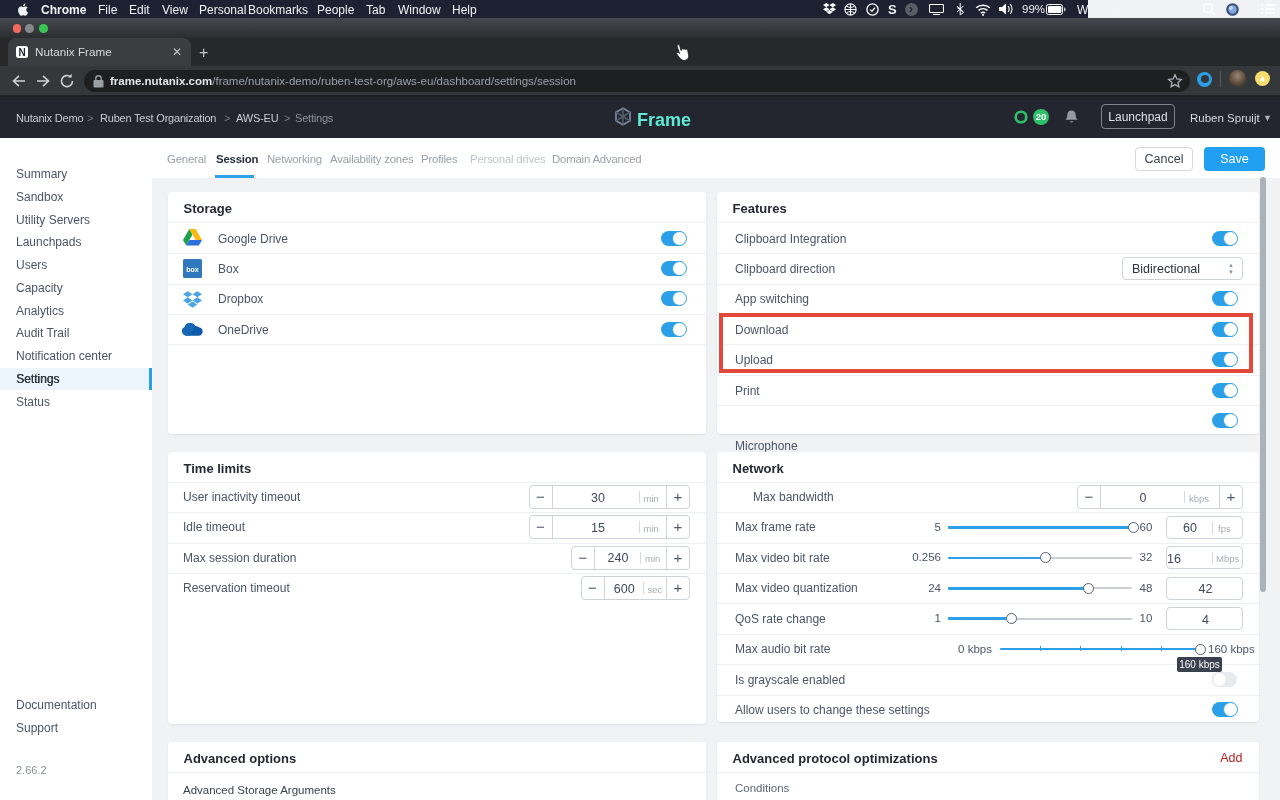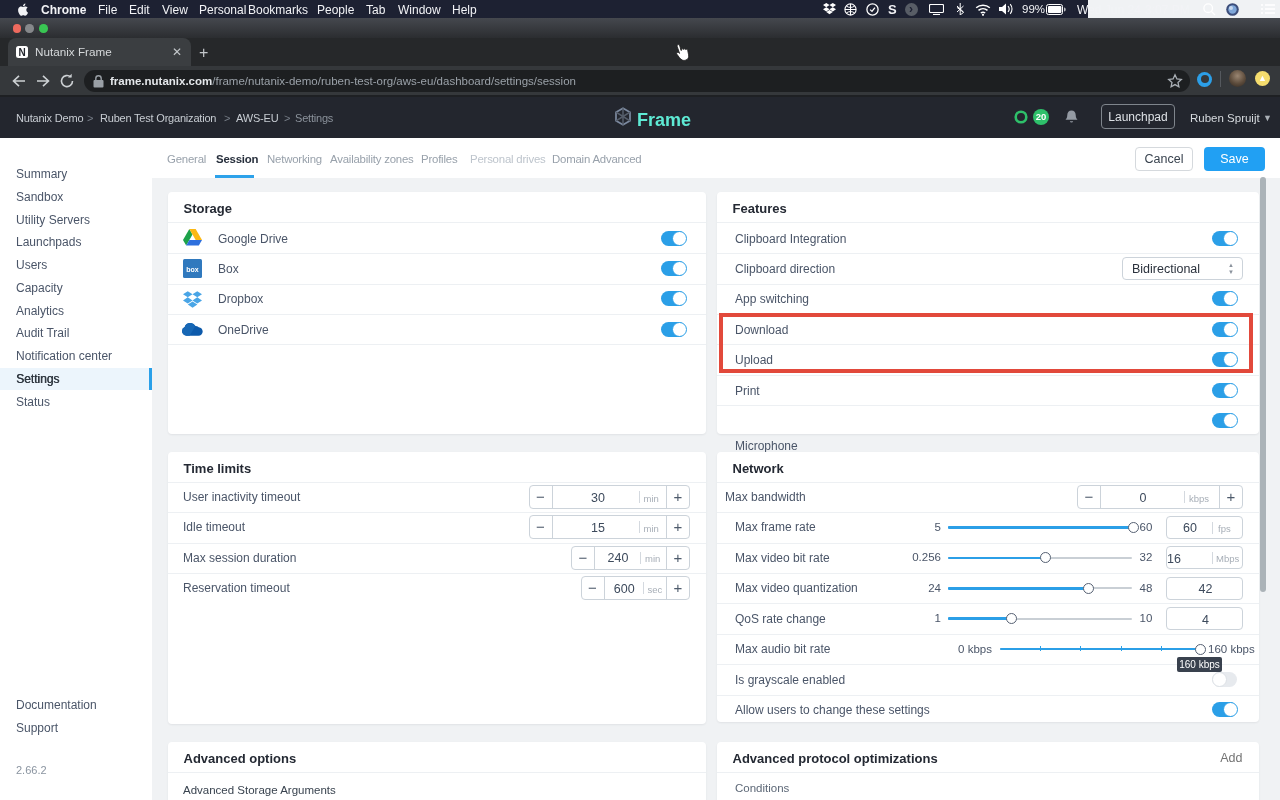--- a/index.html
+++ b/index.html
@@ -360,21 +360,21 @@
       <div class="val" style="left:24px;width:37.5px;">600</div>
     <div class="ub" style="left:61.5px;"></div>
       <div class="un" style="left:66px;">sec</div>
     <div class="pl">+</div>
   </div>
 </div>
 
 <div class="card" style="left:717px;top:452px;width:541.5px;height:270px;">
   <div class="ttl">Network</div>
   <div class="hr" style="top:30px;"></div>
-  <div class="lbl" style="left:8px;top:38px;">Max bandwidth</div>
+  <div class="lbl" style="left:36px;top:38px;">Max bandwidth</div>
   <div class="st" style="left:360px;top:33px;width:166px;">
     <div class="mi">−</div>
       <div class="val" style="left:24px;width:82px;">0</div>
     <div class="ub" style="left:106px;"></div>
       <div class="un" style="left:111px;">kbps</div>
     <div class="pl">+</div>
   </div>
   <div class="hr" style="top:60.2px;"></div>
   <div class="lbl" style="left:18px;top:68.4px;">Max frame rate</div>
   <div class="sl-v" style="left:120px;width:104px;text-align:right;top:69px;">5</div>
@@ -444,21 +444,21 @@
 <div id="tooltip">160 kbps</div>
 
 <div class="card" style="left:168px;top:742px;width:538px;height:70px;">
   <div class="ttl">Advanced options</div>
   <div class="hr" style="top:30px;"></div>
   <div class="lbl" style="left:15px;top:42px;font-size:11.5px;color:#39434f;">Advanced Storage Arguments</div>
 </div>
 
 <div class="card" style="left:717px;top:742px;width:541.5px;height:70px;">
   <div class="ttl">Advanced protocol optimizations</div>
-  <div style="position:absolute;right:16px;top:8.5px;font-size:12.5px;color:#737373;">Add</div>
+  <div style="position:absolute;right:16px;top:8.5px;font-size:12.5px;color:#b91c1c;">Add</div>
   <div class="hr" style="top:30px;"></div>
   <div class="lbl" style="left:18px;top:40px;font-size:11.5px;color:#5d6877;">Conditions</div>
 </div>
 
 <div id="pgscroll"></div>
 
 <svg style="position:absolute;left:673px;top:43px" width="17" height="19" viewBox="0 0 17 19">
     <path d="M5.3 1.6c.75 0 1.25.5 1.45 1.25l1.25 4.6.35-.05V6.9c0-.6.5-1.05 1.1-1.05.45 0 .8.25 1 .6.15-.35.5-.6.95-.6.55 0 .95.3 1.1.75.15-.25.45-.4.8-.4.85 0 1.3.55 1.45 1.3l.85 4.3c.4 2.1-.3 3.55-1.5 4.6-1.3 1.1-3.2 1.3-4.8.7-1.1-.4-2-1.3-2.9-2.5L3.9 11.2c-.4-.5-.35-1.15.1-1.6.5-.45 1.2-.4 1.7 0l.85.8L4.2 3.4c-.2-.8.25-1.7 1.1-1.8z" fill="#fff" stroke="#222" stroke-width="0.9"></path>
   </svg>
 

